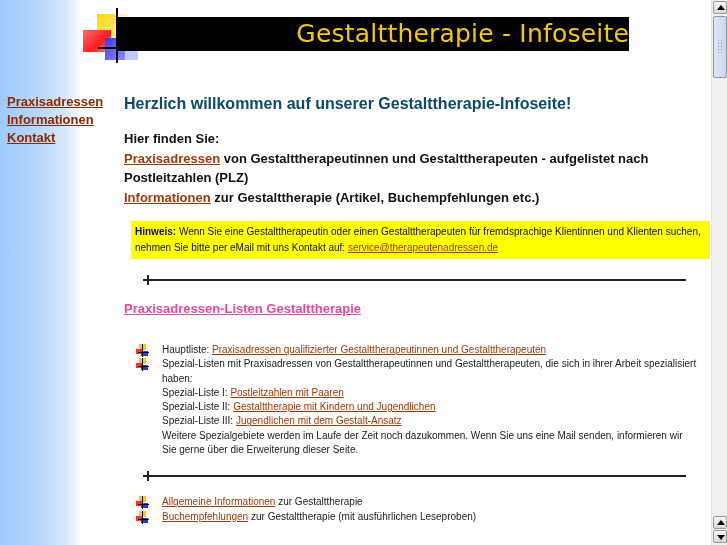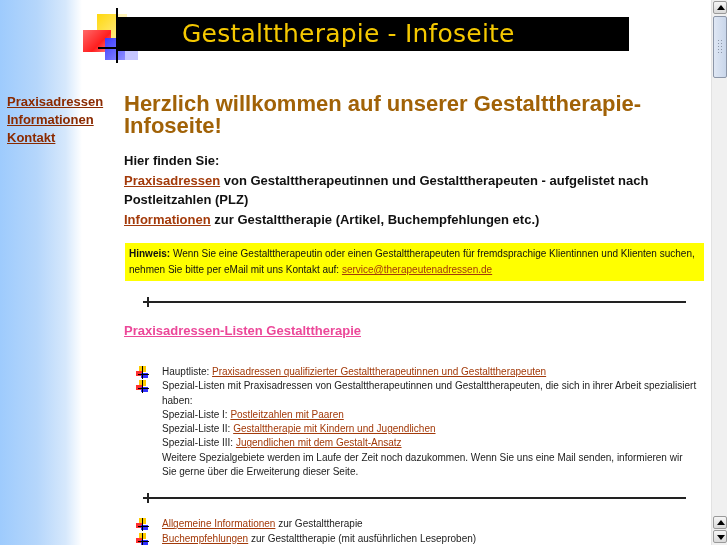--- a/index.html
+++ b/index.html
@@ -32,40 +32,41 @@
     .logo .hline { position: absolute; left: 15px; top: 39px; width: 40px; height: 2px; background: #000; }
     .banner {
       position: absolute; left: 118px; top: 17px; width: 511px; height: 34px;
       background: #000;
       color: #f5c800;
       font-family: "DejaVu Sans", sans-serif;
       font-size: 25px;
       line-height: 34px;
       padding-left: 64px;
       letter-spacing: 0.2px;
+      text-align: right;
     }
     
     .nav { position: absolute; left: 7px; top: 93px; }
     .nav a {
       display: block;
       color: #8a2a00;
       font-weight: bold;
       font-size: 13px;
       line-height: 18px;
       text-decoration: underline;
     }
     
     .main { position: absolute; left: 124px; top: 93px; width: 585px; }
     .welcome {
-      font-size: 22px; font-weight: bold; color: #a16207; line-height: 22px;
+      font-size: 16px; font-weight: bold; color: #0c4a6e; line-height: 22px;
     }
     .intro { margin-top: 14px; font-size: 13px; font-weight: bold; line-height: 19.5px; }
     a.lnk { color: #a33a0a; text-decoration: underline; }
     .hint {
-      margin-top: 14px; margin-left: 1px;
+      margin-top: 14px; margin-left: 7px;
       background: #ffff00;
       font-size: 10px; line-height: 16px;
       padding: 3px 4px 3px 4px;
       width: 579px;
     }
     .hint a { color: #a33a0a; text-decoration: underline; }
     .divider {
       position: relative; height: 2px; margin-left: 19px; width: 543px;
       background: #222;
     }

